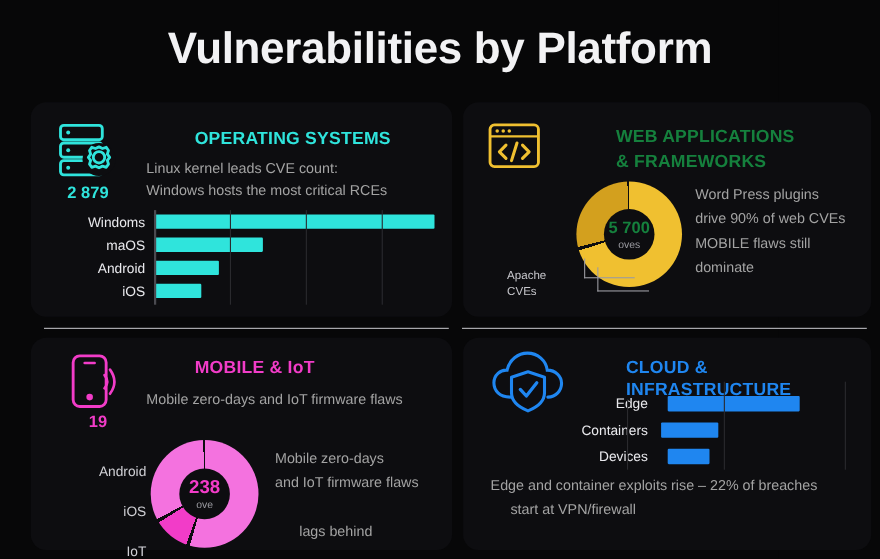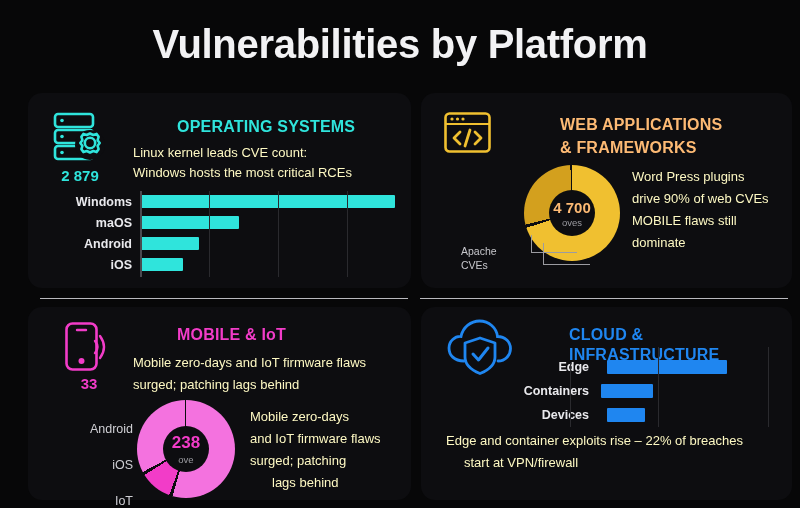--- a/index.html
+++ b/index.html
@@ -46,31 +46,31 @@
   .icon-num {
     position:absolute; text-align:center; width:70px;
     font-size:15px; font-weight:bold;
   }
   .sect-title {
     position:absolute; font-size:16px; font-weight:bold; letter-spacing:0.2px;
     line-height:20px;
     margin-left:44px;
   }
   .body-text {
-    position:absolute; color:#fef9c3; font-size:13px; line-height:20px;
+    position:absolute; color:#a3a3a3; font-size:13px; line-height:20px;
   }
 
   
   .c-cyan  { color:#2fe4dc; }
-  .c-gold  { color:#fdba74; }
+  .c-gold  { color:#15803d; }
   .c-pink  { color:#f23cc8; }
   .c-blue  { color:#1f86f0; }
 
   
-  .hbars { position:absolute;font-weight:bold; }
+  .hbars { position:absolute; }
   .hrow { display:flex; align-items:center; }
   .hlabel { text-align:right; color:#e9e9ed; font-size:12.5px; padding-right:8px; }
   .hbar { height:13px; border-radius:1px; }
   .axis-v {
     position:absolute; width:1px; background:#2a2a2e; top:0; bottom:0;
   }
   .axis-main { background:#4a4a50; width:1.5px; }
 
   
   .donut { position:absolute; border-radius:50%; }
@@ -163,21 +163,21 @@
         </g>
       </svg>
     </div>
 
     <div class="sect-title c-gold" style="left:95px; top:22px;">WEB APPLICATIONS</div>
     <div class="sect-title c-gold" style="left:95px; top:45px;">&amp; FRAMEWORKS</div>
 
     <div class="donut" style="left:103px; top:72px; width:96px; height:96px;
                 background:conic-gradient(#f0c030 1deg 252deg, #0d0d10 252deg 256deg, #d3a01e 256deg 358deg, #0d0d10 358deg 360deg);">
       <div class="hole" style="left:25px; top:25px; width:46px; height:46px;">
-        <div class="donut-val c-gold" style="font-size:15px;">4 700</div>
+        <div class="donut-val c-gold" style="font-size:15px;">5 700</div>
         <div class="donut-sub">oves</div>
       </div>
     </div>
 
     <div class="leader" style="left:110px; top:142px; width:46px; height:18px;
                 border-width:0 0 1px 1px;"></div>
     <div class="leg-label" style="left:40px; top:152px; width:64px;">Apache</div>
 
     <div class="leader" style="left:122px; top:150px; width:47px; height:22px;
                 border-width:0 0 1px 1px;"></div>
@@ -200,44 +200,42 @@
       <svg width="50" height="52" viewBox="0 0 50 52">
         <rect x="2.5" y="2.5" width="30" height="46" rx="6" fill="none" stroke="#f23cc8" stroke-width="2.6"></rect>
         <line x1="13" y1="9" x2="22" y2="9" stroke="#f23cc8" stroke-width="2.4" stroke-linecap="round"></line>
         <circle cx="17.5" cy="40" r="3" fill="#f23cc8"></circle>
         <g fill="none" stroke="#f23cc8" stroke-width="2.4" stroke-linecap="round">
           <path d="M31 20 Q36 26 31 32"></path>
           <path d="M36 15 Q44 26 36 37"></path>
         </g>
       </svg>
     </div>
-    <div class="icon-num c-pink" style="left:26px; top:68px;">33</div>
+    <div class="icon-num c-pink" style="left:26px; top:68px;">19</div>
 
     <div class="sect-title c-pink" style="left:105px; top:18px;">MOBILE &amp; IoT</div>
 
     <div class="body-text" style="left:105px; top:46px;">Mobile zero-days and IoT firmware flaws</div>
-    <div class="body-text" style="left:105px; top:68px;">surged; patching lags behind</div>
 
     <div class="list-legend" style="left:20px; top:104px; width:85px;">
       <div>Android</div>
       <div>iOS</div>
       <div>IoT</div>
     </div>
 
     <div class="donut" style="left:109px; top:93px; width:98px; height:98px;
                 background:conic-gradient(#f472df 1.5deg 196deg, #0d0d10 196deg 200deg, #f23cc8 200deg 238deg, #0d0d10 238deg 242deg, #f472df 242deg 358.5deg, #0d0d10 358.5deg 360deg);">
       <div class="hole" style="left:26px; top:26px; width:46px; height:46px;">
         <div class="donut-val c-pink" style="font-size:17px;">238</div>
         <div class="donut-sub">ove</div>
       </div>
     </div>
 
     <div class="body-text" style="left:222px; top:100px;">Mobile zero-days</div>
     <div class="body-text" style="left:222px; top:122px;">and IoT firmware flaws</div>
-    <div class="body-text" style="left:222px; top:144px;">surged; patching</div>
     <div class="body-text" style="left:222px; top:166px;padding-left:22px;">lags behind</div>
   </div>
 
   <div class="card" id="card-cloud">
 
     <div class="icon-wrap" style="left:26px; top:10px;">
       <svg width="72" height="60" viewBox="0 0 72 60">
         <path d="M17 44 C7 44 2 38 2 31 C2 24 8 19 14 19.5 C16 10 24 4 32.5 4
                  C42 4 49.5 11 50.5 19.5 C58 19.5 63.5 25 63.5 31.5
                  C63.5 38 58.5 44 51 44" fill="none" stroke="#1f86f0" stroke-width="2.8" stroke-linecap="round"></path>

